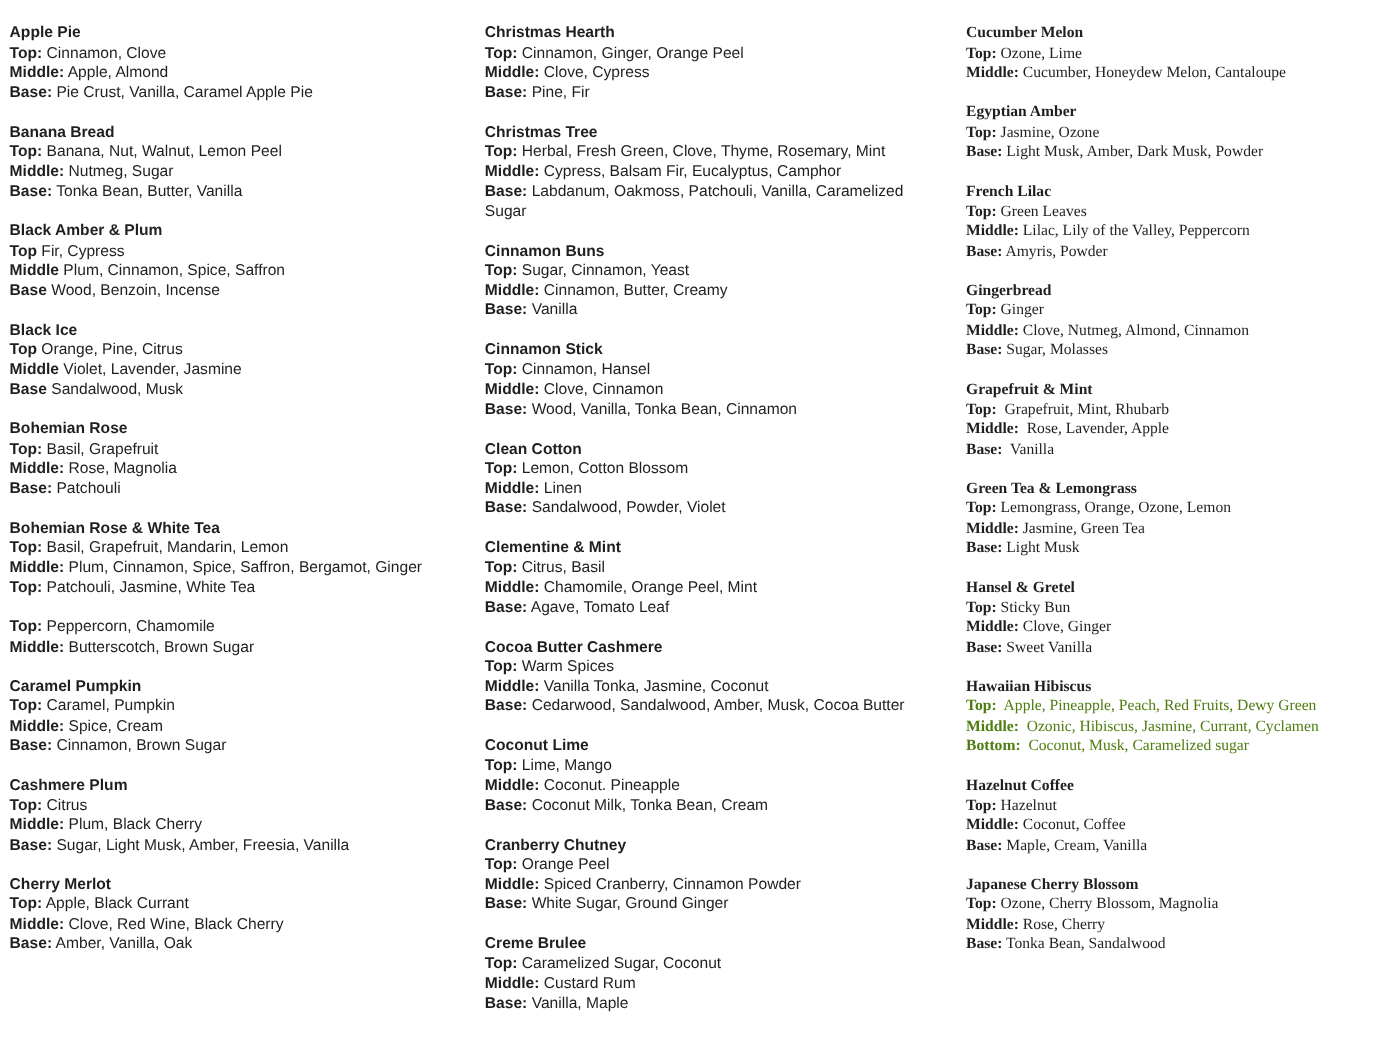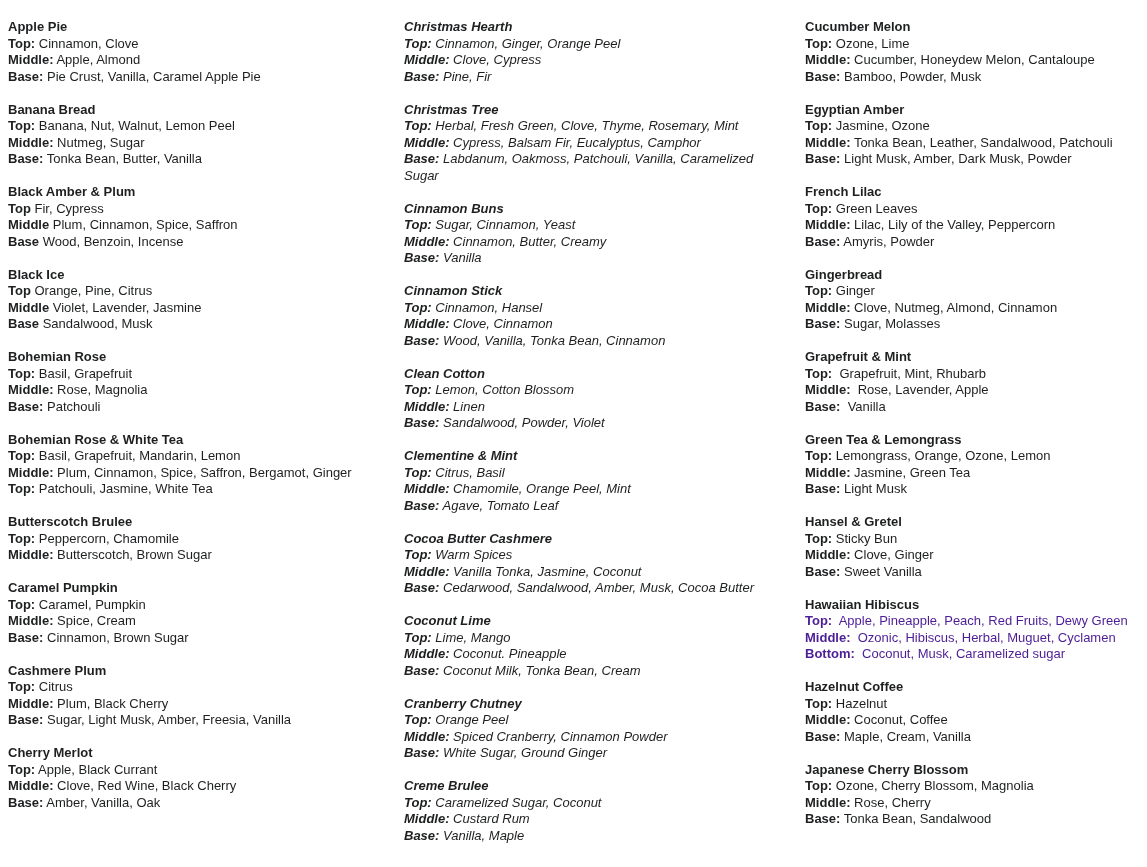--- a/index.html
+++ b/index.html
@@ -17,31 +17,31 @@
     color: #1e1f20;
   }
   .columns {
     display: flex;
     box-sizing: border-box;
     padding: 19px 5px 0 8px;
   }
   .col { flex: 0 0 auto; }
   .col-1 { width: 396px; }
   .col-2 { width: 401px; }
-  .col-3 { width: 342px; }
-  .col-2 .entry { max-width: 375px; font-style: italic; }
+  .col-3 { width: 342px; font-family: Liberation Serif, serif; }
+  .col-2 .entry { max-width: 375px; }
   .entry { margin-bottom: 16.5px; }
   .entry-title {
     font-weight: bold;
   }
   .note-line {
     white-space: pre-wrap;
   }
   .note-label { font-weight: bold; }
-  .entry.muted .note-line { color: #4c1d95; }
+  .entry.muted .note-line { color: #4d7c0f; }
 </style>
 </head>
 <body>
 
 <div class="columns">
     <div class="col col-1">
       <div class="entry">
         <div class="entry-title">Apple Pie</div>
         <div class="note-line"><span class="note-label">Top:</span><span class="note-value"> Cinnamon, Clove</span></div>
         <div class="note-line"><span class="note-label">Middle:</span><span class="note-value"> Apple, Almond</span></div>
@@ -71,21 +71,20 @@
         <div class="note-line"><span class="note-label">Middle:</span><span class="note-value"> Rose, Magnolia</span></div>
         <div class="note-line"><span class="note-label">Base:</span><span class="note-value"> Patchouli</span></div>
       </div>
       <div class="entry">
         <div class="entry-title">Bohemian Rose &amp; White Tea</div>
         <div class="note-line"><span class="note-label">Top:</span><span class="note-value"> Basil, Grapefruit, Mandarin, Lemon</span></div>
         <div class="note-line"><span class="note-label">Middle:</span><span class="note-value"> Plum, Cinnamon, Spice, Saffron, Bergamot, Ginger</span></div>
         <div class="note-line"><span class="note-label">Top:</span><span class="note-value"> Patchouli, Jasmine, White Tea</span></div>
       </div>
       <div class="entry">
-        <div class="entry-title">Butterscotch Brulee</div>
         <div class="note-line"><span class="note-label">Top:</span><span class="note-value"> Peppercorn, Chamomile</span></div>
         <div class="note-line"><span class="note-label">Middle:</span><span class="note-value"> Butterscotch, Brown Sugar</span></div>
       </div>
       <div class="entry">
         <div class="entry-title">Caramel Pumpkin</div>
         <div class="note-line"><span class="note-label">Top:</span><span class="note-value"> Caramel, Pumpkin</span></div>
         <div class="note-line"><span class="note-label">Middle:</span><span class="note-value"> Spice, Cream</span></div>
         <div class="note-line"><span class="note-label">Base:</span><span class="note-value"> Cinnamon, Brown Sugar</span></div>
       </div>
       <div class="entry">
@@ -161,26 +160,24 @@
         <div class="note-line"><span class="note-label">Top:</span><span class="note-value"> Caramelized Sugar, Coconut</span></div>
         <div class="note-line"><span class="note-label">Middle:</span><span class="note-value"> Custard Rum</span></div>
         <div class="note-line"><span class="note-label">Base:</span><span class="note-value"> Vanilla, Maple</span></div>
       </div>
     </div>
     <div class="col col-3">
       <div class="entry">
         <div class="entry-title">Cucumber Melon</div>
         <div class="note-line"><span class="note-label">Top:</span><span class="note-value"> Ozone, Lime</span></div>
         <div class="note-line"><span class="note-label">Middle:</span><span class="note-value"> Cucumber, Honeydew Melon, Cantaloupe</span></div>
-        <div class="note-line"><span class="note-label">Base:</span><span class="note-value"> Bamboo, Powder, Musk</span></div>
       </div>
       <div class="entry">
         <div class="entry-title">Egyptian Amber</div>
         <div class="note-line"><span class="note-label">Top:</span><span class="note-value"> Jasmine, Ozone</span></div>
-        <div class="note-line"><span class="note-label">Middle:</span><span class="note-value"> Tonka Bean, Leather, Sandalwood, Patchouli</span></div>
         <div class="note-line"><span class="note-label">Base:</span><span class="note-value"> Light Musk, Amber, Dark Musk, Powder</span></div>
       </div>
       <div class="entry">
         <div class="entry-title">French Lilac</div>
         <div class="note-line"><span class="note-label">Top:</span><span class="note-value"> Green Leaves</span></div>
         <div class="note-line"><span class="note-label">Middle:</span><span class="note-value"> Lilac, Lily of the Valley, Peppercorn</span></div>
         <div class="note-line"><span class="note-label">Base:</span><span class="note-value"> Amyris, Powder</span></div>
       </div>
       <div class="entry">
         <div class="entry-title">Gingerbread</div>
@@ -202,21 +199,21 @@
       </div>
       <div class="entry">
         <div class="entry-title">Hansel &amp; Gretel</div>
         <div class="note-line"><span class="note-label">Top:</span><span class="note-value"> Sticky Bun</span></div>
         <div class="note-line"><span class="note-label">Middle:</span><span class="note-value"> Clove, Ginger</span></div>
         <div class="note-line"><span class="note-label">Base:</span><span class="note-value"> Sweet Vanilla</span></div>
       </div>
       <div class="entry muted">
         <div class="entry-title">Hawaiian Hibiscus</div>
         <div class="note-line"><span class="note-label">Top:</span><span class="note-value">  Apple, Pineapple, Peach, Red Fruits, Dewy Green</span></div>
-        <div class="note-line"><span class="note-label">Middle:</span><span class="note-value">  Ozonic, Hibiscus, Herbal, Muguet, Cyclamen</span></div>
+        <div class="note-line"><span class="note-label">Middle:</span><span class="note-value">  Ozonic, Hibiscus, Jasmine, Currant, Cyclamen</span></div>
         <div class="note-line"><span class="note-label">Bottom:</span><span class="note-value">  Coconut, Musk, Caramelized sugar</span></div>
       </div>
       <div class="entry">
         <div class="entry-title">Hazelnut Coffee</div>
         <div class="note-line"><span class="note-label">Top:</span><span class="note-value"> Hazelnut</span></div>
         <div class="note-line"><span class="note-label">Middle:</span><span class="note-value"> Coconut, Coffee</span></div>
         <div class="note-line"><span class="note-label">Base:</span><span class="note-value"> Maple, Cream, Vanilla</span></div>
       </div>
       <div class="entry">
         <div class="entry-title">Japanese Cherry Blossom</div>

